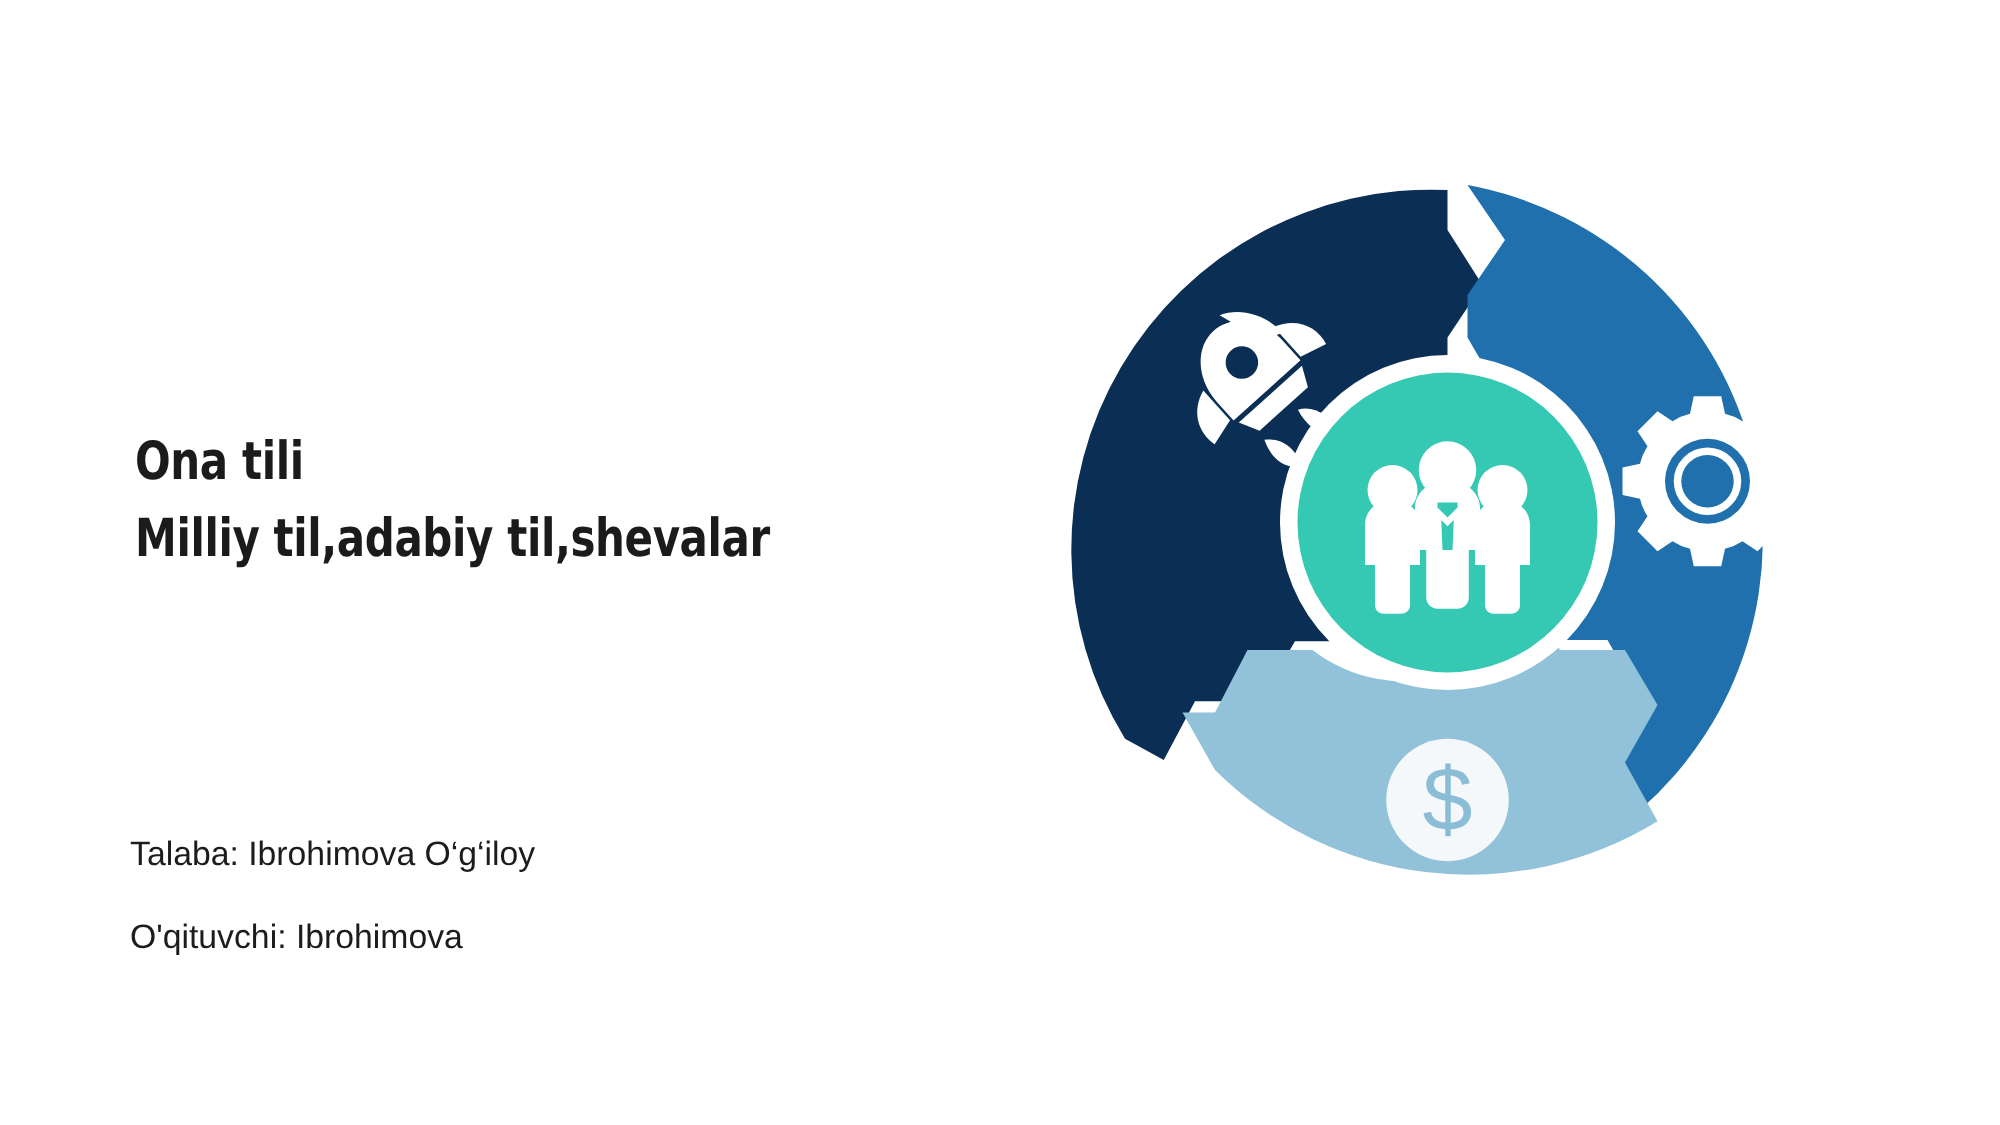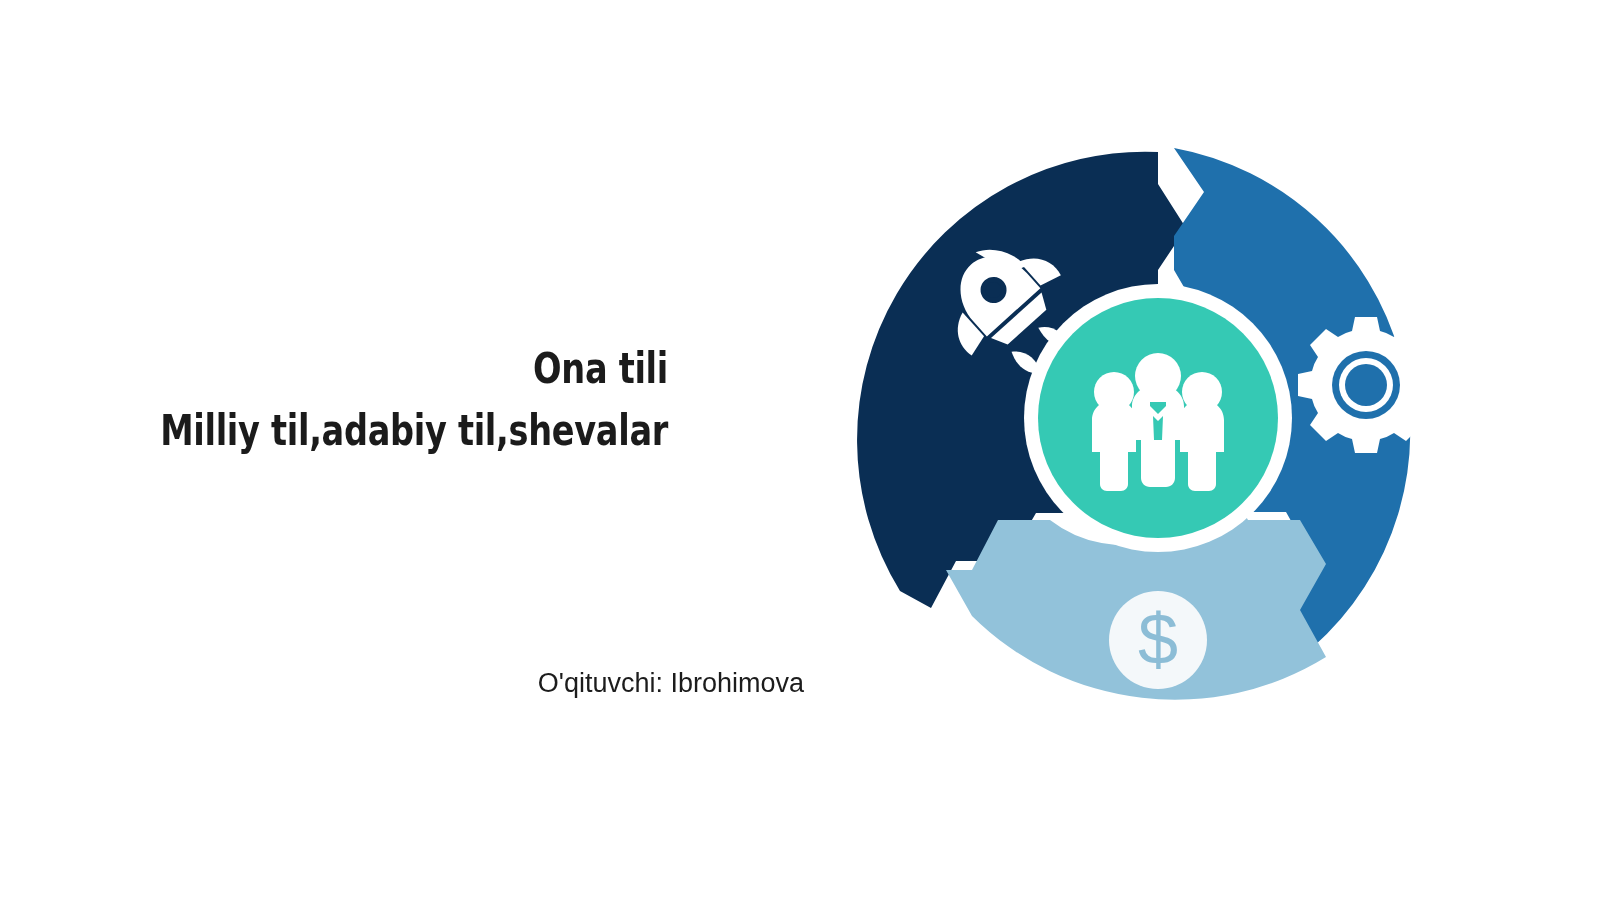--- a/index.html
+++ b/index.html
@@ -21,21 +21,20 @@
     background: #ffffff;
   }
 
   
   .text-col {
     position: absolute;
     left: 104px;
     top: 0;
     width: 720px;
     height: 700px;
-    text-align: right;
   }
 
   .title-block {
     position: absolute;
     top: 338px;
     left: 4px;
     width: 700px;
   }
 
   .title-line {
@@ -86,20 +85,21 @@
 <div id="slide">
 
   <div class="text-col">
 
     <div class="title-block">
       <div class="title-line">Ona tili</div>
       <div class="title-line">Milliy til,adabiy til,shevalar</div>
     </div>
 
     <div class="meta-block">
+      <div class="meta-line">Talaba: Ibrohimova O‘g‘iloy</div>
       <div class="meta-line">O'qituvchi: Ibrohimova</div>
     </div>
 
   </div>
 
   <div class="graphic">
     <svg viewBox="0 0 620 660" xmlns="http://www.w3.org/2000/svg">
 
       <g>
         <path fill="#0A2E54" d="M 302 34

